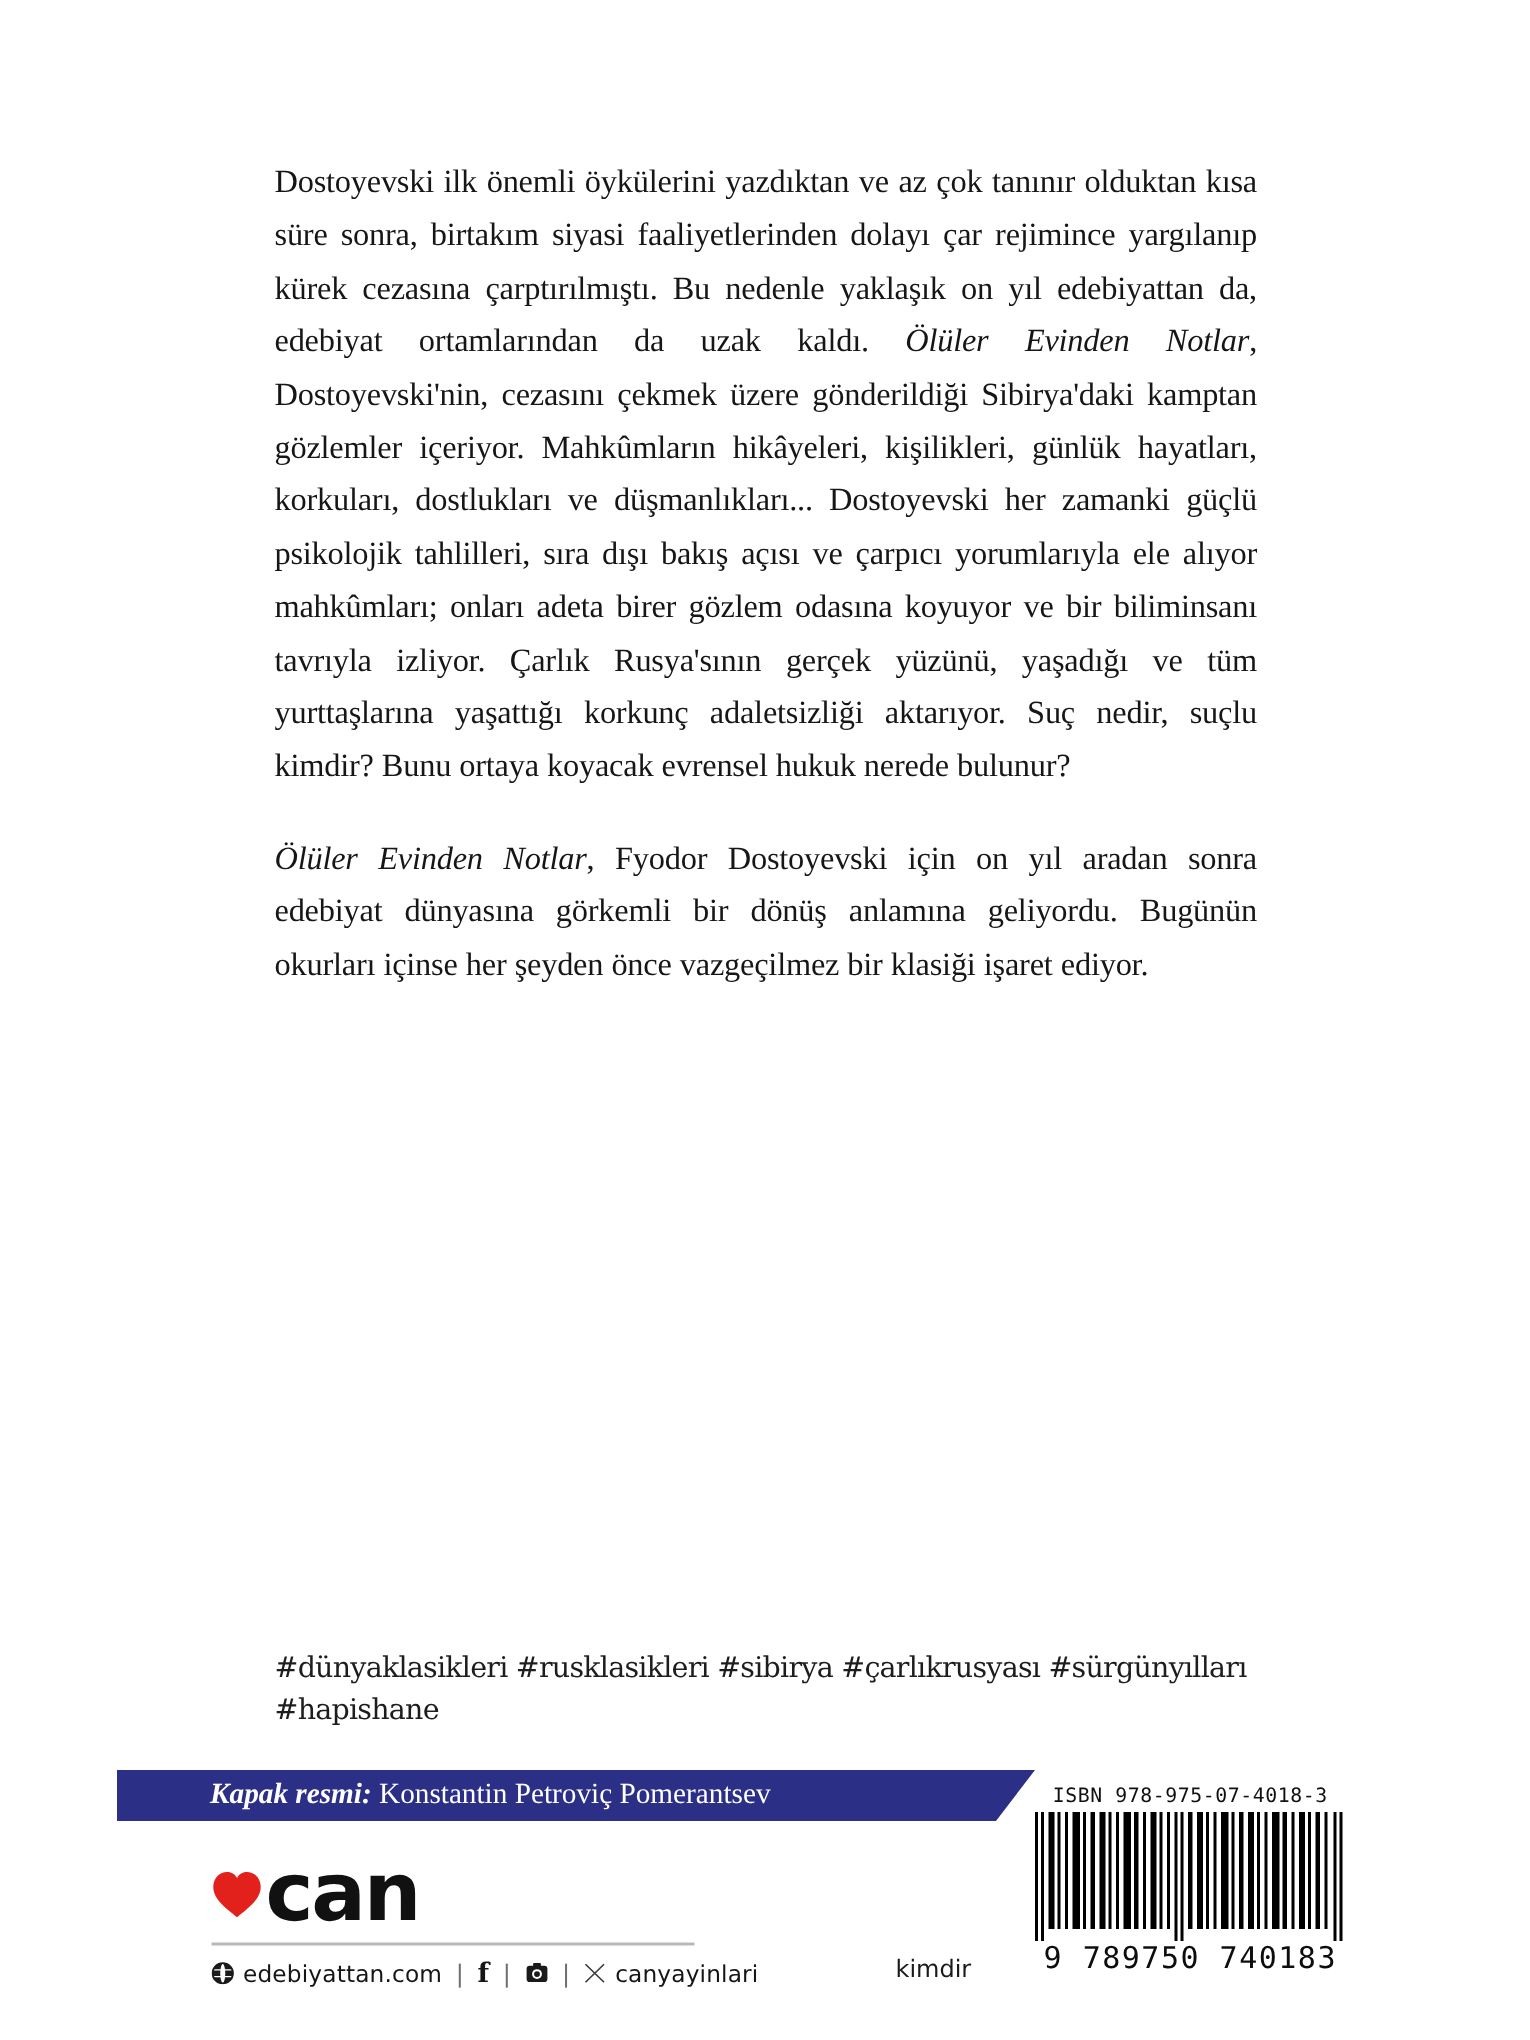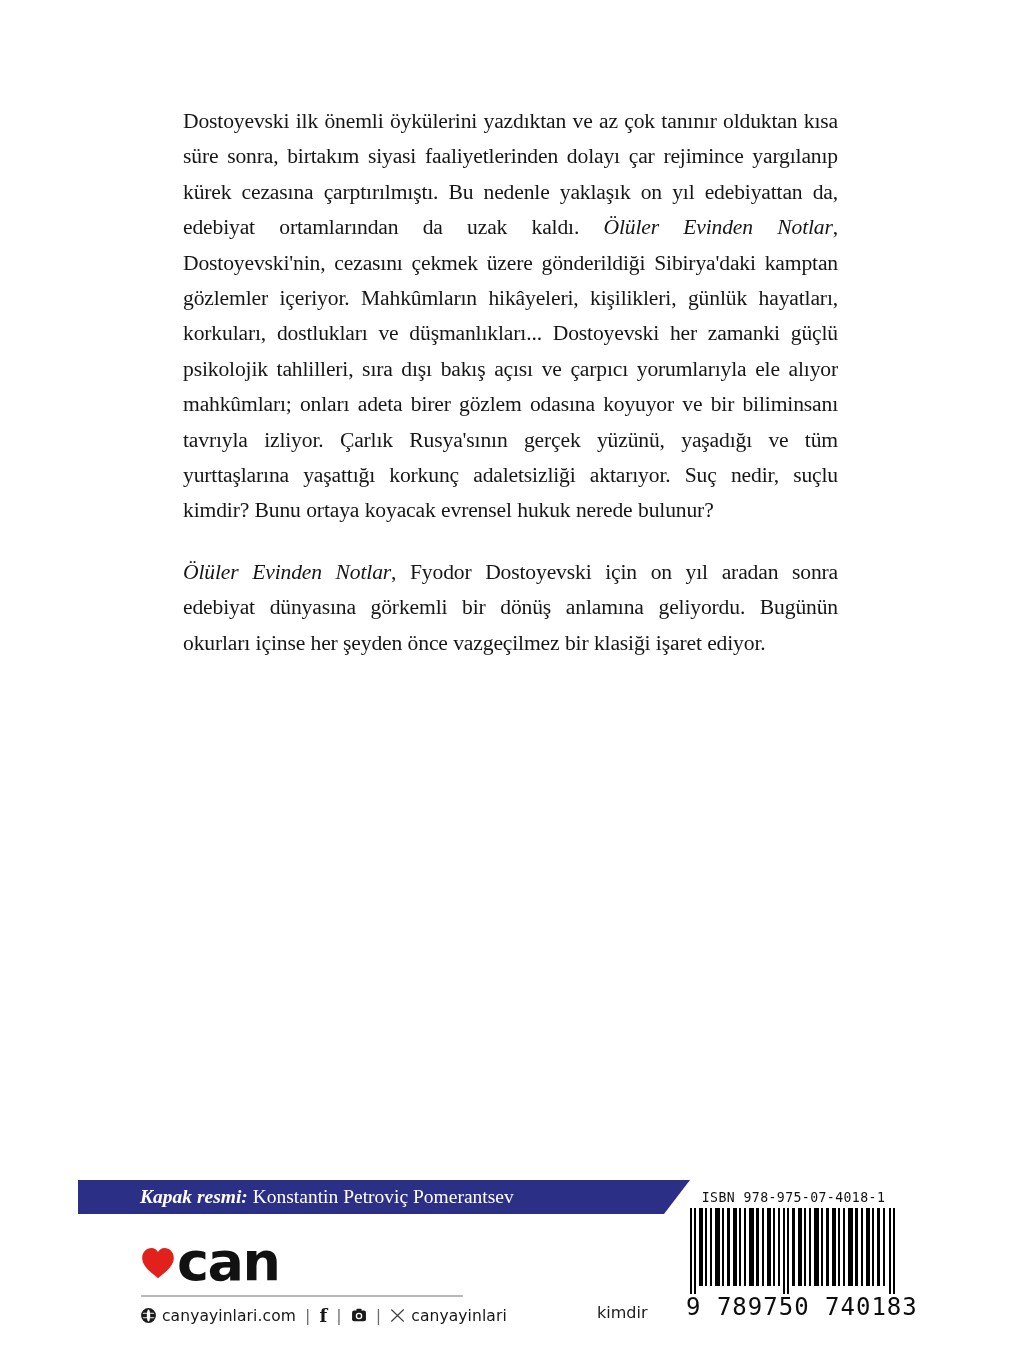--- a/index.html
+++ b/index.html
@@ -166,21 +166,21 @@
     margin-bottom: 3px;
     white-space: nowrap;
   }
   .bars {
     display: block;
     width: 215px;
     height: 86px;
   }
   .ean-line {
     font-family: "DejaVu Sans Mono", monospace;
-    font-size: 24px;
+    font-size: 20px;
     letter-spacing: 1px;
     color: #0d0d0d;
     text-align: center;
     margin-top: -1px;
     white-space: nowrap;
   }
 
   
   .genre {
     position: absolute;
@@ -193,20 +193,22 @@
 </style>
 </head>
 <body>
 
 <div class="blurb">
   <p><span>Dostoyevski ilk önemli öykülerini yazdıktan ve az çok tanınır olduktan kısa süre sonra, birtakım siyasi faaliyetlerinden dolayı çar rejimince yargılanıp kürek cezasına çarptırılmıştı. Bu nedenle yaklaşık on yıl edebiyattan da, edebiyat ortamlarından da uzak kaldı. </span><i>Ölüler Evinden Notlar</i><span>, Dostoyevski'nin, cezasını çekmek üzere gönderildiği Sibirya'daki kamptan gözlemler içeriyor. Mahkûmların hikâyeleri, kişilikleri, günlük hayatları, korkuları, dostlukları ve düşmanlıkları... Dostoyevski her zamanki güçlü psikolojik tahlilleri, sıra dışı bakış açısı ve çarpıcı yorumlarıyla ele alıyor mahkûmları; onları adeta birer gözlem odasına koyuyor ve bir biliminsanı tavrıyla izliyor. Çarlık Rusya'sının gerçek yüzünü, yaşadığı ve tüm yurttaşlarına yaşattığı korkunç adaletsizliği aktarıyor. Suç nedir, suçlu kimdir? Bunu ortaya koyacak evrensel hukuk nerede bulunur?</span></p>
   <p><i>Ölüler Evinden Notlar</i><span>, Fyodor Dostoyevski için on yıl aradan sonra edebiyat dünyasına görkemli bir dönüş anlamına geliyordu. Bugünün okurları içinse her şeyden önce vazgeçilmez bir klasiği işaret ediyor.</span></p>
 </div>
 
 <div class="hashtags">
+  <div>#dünyaklasikleri #rusklasikleri #sibirya #çarlıkrusyası #sürgünyılları</div>
+  <div>#hapishane</div>
 </div>
 
 <div class="ribbon-wrap">
   <div class="ribbon"></div>
   <div class="ribbon-text"><span class="lbl">Kapak resmi:</span> <span class="nm">Konstantin Petroviç Pomerantsev</span></div>
 </div>
 
 <div class="pub">
   <div class="logo-row">
     <svg class="heart" viewBox="0 0 34 32" aria-hidden="true">
@@ -219,21 +221,21 @@
 
   <div class="social">
     <span class="ico">
       <svg viewBox="0 0 16 16" width="15" height="15" aria-hidden="true">
         <circle cx="8" cy="8" r="7.2" fill="#1a1a1a"></circle>
         <path d="M8 0.8 C5.6 3 5.6 13 8 15.2 C10.4 13 10.4 3 8 0.8 Z" fill="#ffffff"></path>
         <path d="M1.2 5.6 H14.8 M1.2 10.4 H14.8" stroke="#ffffff" stroke-width="1"></path>
         <circle cx="8" cy="8" r="7.2" fill="none" stroke="#1a1a1a" stroke-width="1.4"></circle>
       </svg>
     </span>
-    <span class="txt">canyayinlari.com</span>
+    <span class="txt">edebiyattan.com</span>
     <span class="sep">|</span>
     <span class="ico fb">f</span>
     <span class="sep">|</span>
     <span class="ico">
       <svg viewBox="0 0 16 16" width="16" height="15" aria-hidden="true">
         <rect x="0.6" y="2.6" width="14.8" height="11.6" rx="2.2" fill="#1a1a1a"></rect>
         <rect x="5.2" y="0.7" width="5.6" height="2.4" rx="0.8" fill="#1a1a1a"></rect>
         <circle cx="8" cy="8.6" r="3.5" fill="#ffffff"></circle>
         <circle cx="8" cy="8.6" r="2.1" fill="#1a1a1a"></circle>
       </svg>
@@ -242,21 +244,21 @@
     <span class="ico">
       <svg viewBox="0 0 16 16" width="15" height="15" aria-hidden="true">
         <path d="M1.4 1.6 L14.6 14.4 M14.6 1.6 L1.4 14.4" stroke="#3a3a3a" stroke-width="1.15" fill="none"></path>
       </svg>
     </span>
     <span class="txt">canyayinlari</span>
   </div>
 </div>
 
 <div class="barcode-box">
-  <div class="isbn-line">ISBN 978-975-07-4018-1</div>
+  <div class="isbn-line">ISBN 978-975-07-4018-3</div>
   <svg class="bars" viewBox="0 0 215 86" preserveAspectRatio="none" aria-hidden="true">
     <rect x="0" y="0" width="215" height="86" fill="#ffffff"></rect>
     <g fill="#000000">
       <rect x="4" y="0" width="2" height="86"></rect>
         <rect x="8" y="0" width="2" height="86"></rect>
       <rect x="13" y="0" width="4" height="78"></rect>
         <rect x="19" y="0" width="2" height="78"></rect>
       <rect x="24" y="0" width="2" height="78"></rect>
         <rect x="29" y="0" width="5" height="78"></rect>
       <rect x="36" y="0" width="2" height="78"></rect>

